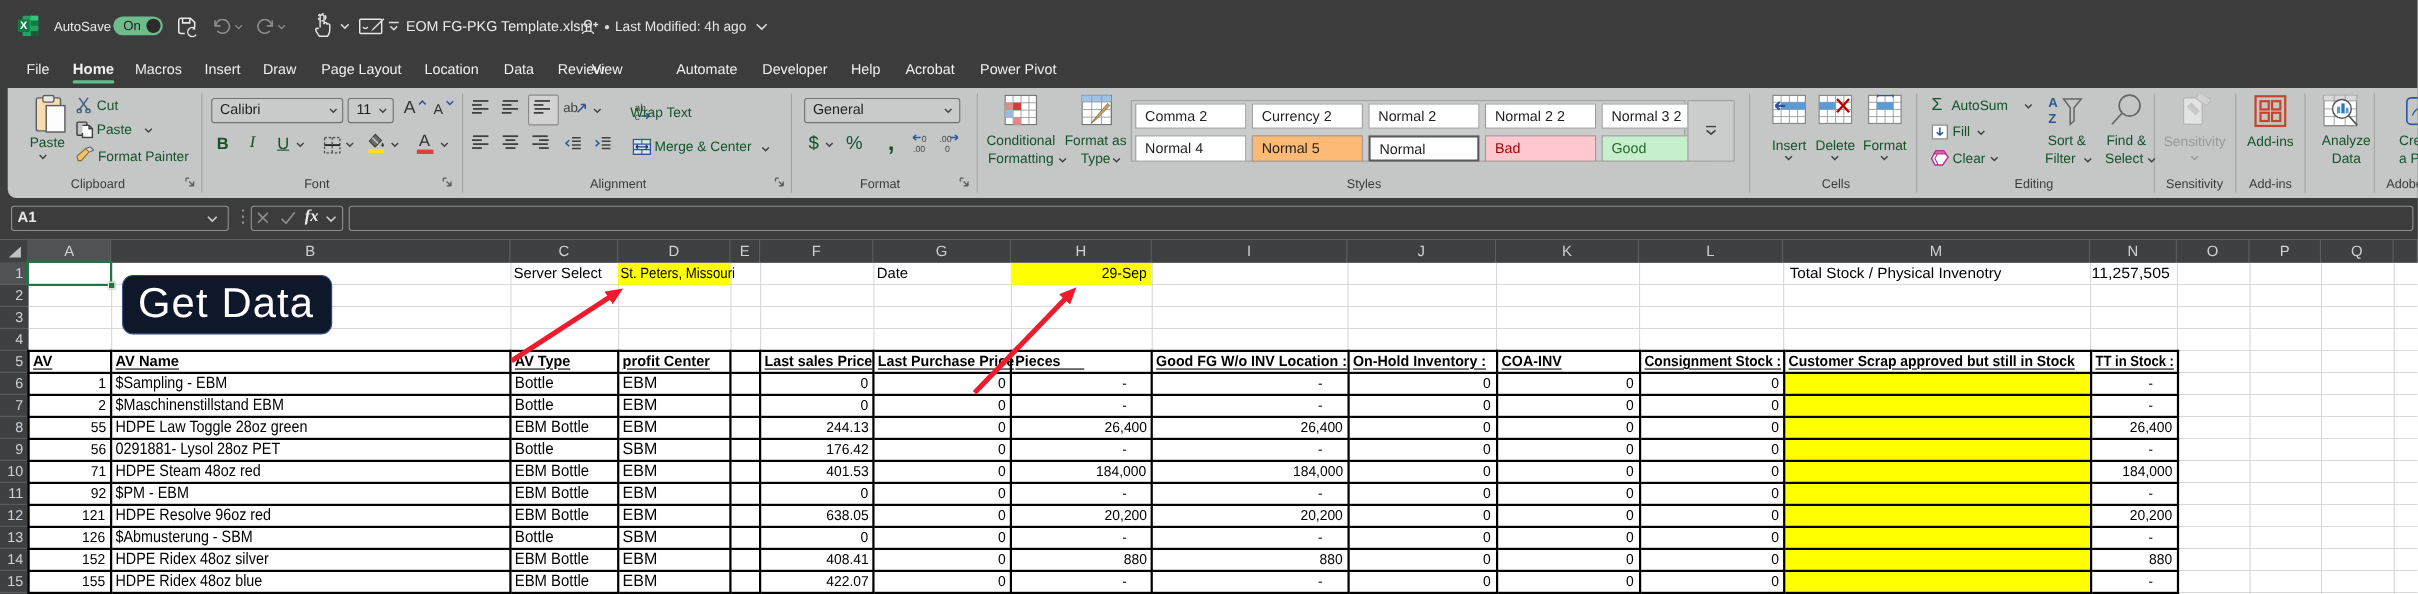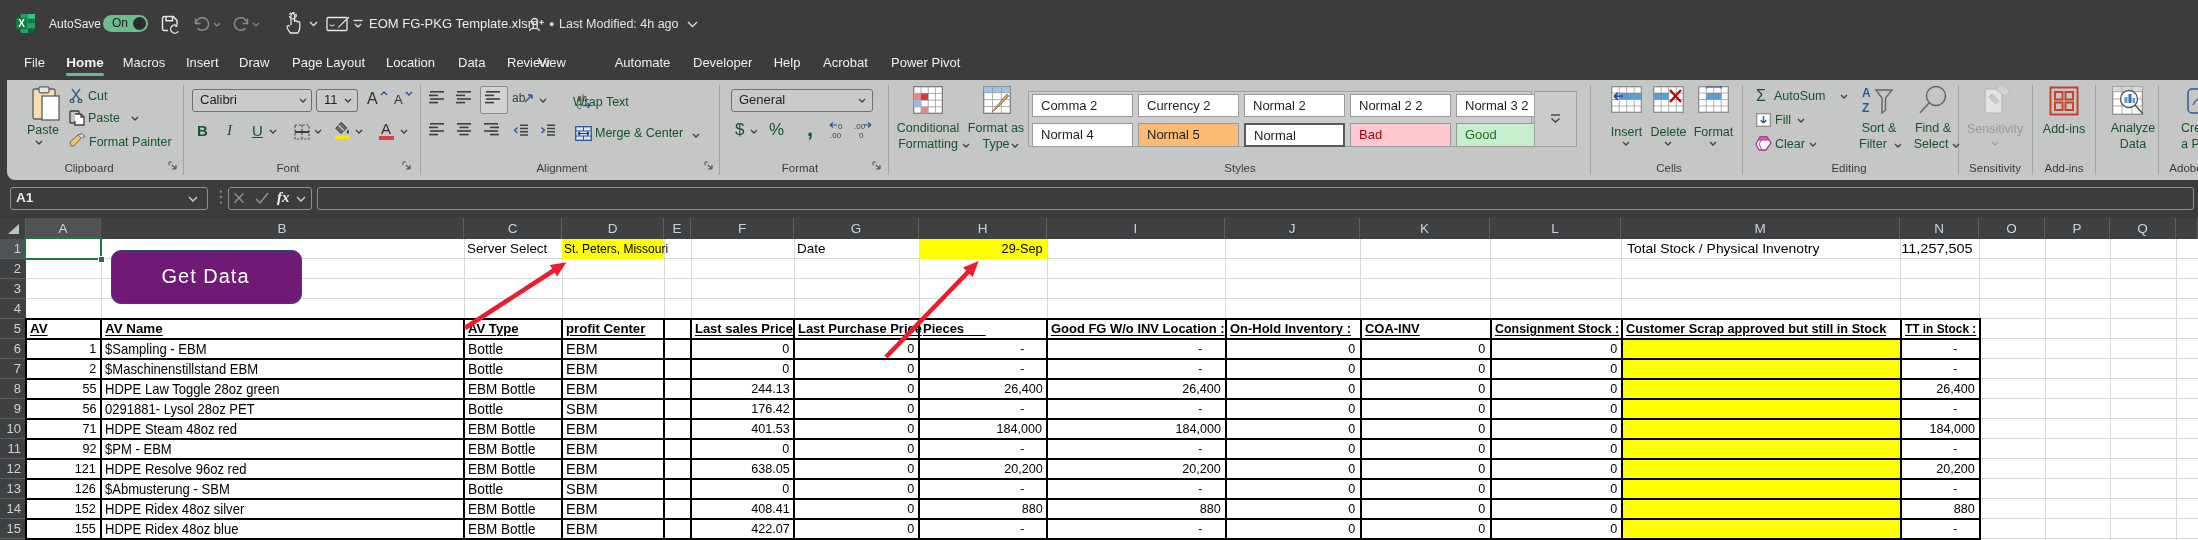--- a/index.html
+++ b/index.html
@@ -602,21 +602,21 @@
   <div id="content">
       <div class="cell" style="left:467px;top:21px;font-size:13.5px;"><span class="fit" id="sel" style="transform:scaleX(0.9900);">Server Select</span></div>
 <div class="cell yell" style="left:562px;top:21px;width:102px;"></div>
 <div class="cell" style="left:564px;top:21px;font-size:13.5px;"><span class="fit" id="stp" style="transform:scaleX(0.8900);">St. Peters, Missouri</span></div>
 <div class="cell" style="left:797px;top:21px;font-size:13.5px;"><span class="fit" id="date" style="transform:scaleX(1.0000);">Date</span></div>
 <div class="cell yell" style="left:919px;top:21px;width:124px;text-align:right;font-size:13.5px;padding-right:4px;"><span class="fitr" id="sep" style="transform:scaleX(0.9400);">29-Sep</span></div>
 <div class="cell" style="left:1627px;top:21px;font-size:13.5px;"><span class="fit" id="tot" style="transform:scaleX(1.0300);">Total Stock / Physical Invenotry</span></div>
 <div class="cell" style="left:1900px;top:21px;width:73px;text-align:right;font-size:13.5px;"><span class="fitr" id="num" style="transform:scaleX(1.0700);">11,257,505</span></div>
 <div class="abs" style="left:24px;top:19px;width:78px;height:23px;border:2px solid #217346;box-sizing:border-box;"></div>
 <div class="abs" style="left:98px;top:38px;width:7px;height:7px;background:#217346;border:1px solid #fff;box-sizing:border-box;"></div>
-<div class="abs" style="left:111px;top:32px;width:191px;height:54px;background:#701a75;border:1.6px solid #2a4879;border-radius:10px;box-sizing:border-box;color:#fff;font-size:20px;text-align:center;line-height:50px;letter-spacing:1px;text-indent:-2px;">Get Data</div>
+<div class="abs" style="left:111px;top:32px;width:191px;height:54px;background:#0f172a;border:1.6px solid #2a4879;border-radius:10px;box-sizing:border-box;color:#fff;font-size:38px;text-align:center;line-height:50px;letter-spacing:1px;text-indent:-2px;">Get Data</div>
 <table id="dtable">
         <colgroup>
           <col style="width:75px">
           <col style="width:363px">
           <col style="width:98px">
           <col style="width:102px">
           <col style="width:27px">
           <col style="width:103px">
           <col style="width:125px">
           <col style="width:128px">

